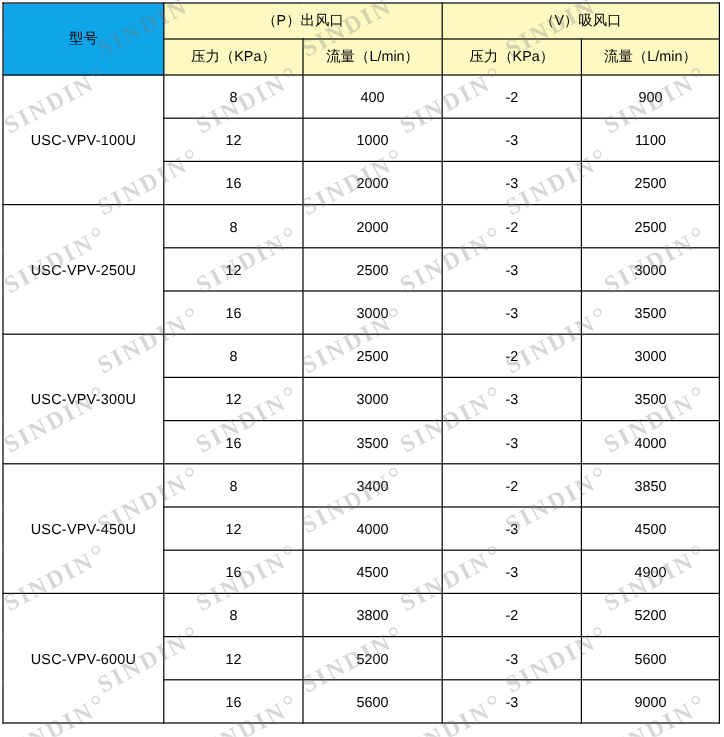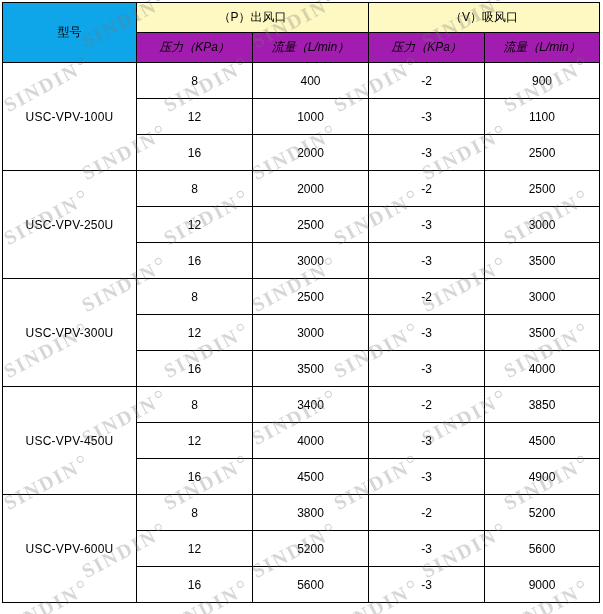--- a/index.html
+++ b/index.html
@@ -35,24 +35,23 @@
     font-size: 12px;
     color: #000000;
     padding: 0;
   }
   .head-group {
     background: #fef9c3;
     height: 29px;
     font-size: 12px;
   }
   .head-sub {
-    background: #a21caf;
+    background: #fef9c3;
     height: 29px;
     font-size: 12px;
-    font-style: italic;
   }
   .model-head {
     background: #0ea5e9;
     font-size: 13px;
     font-family: Liberation Mono, monospace;
   }
   td.model {
     font-size: 12.5px;
     letter-spacing: 0.2px;
     margin-top: 33px;

